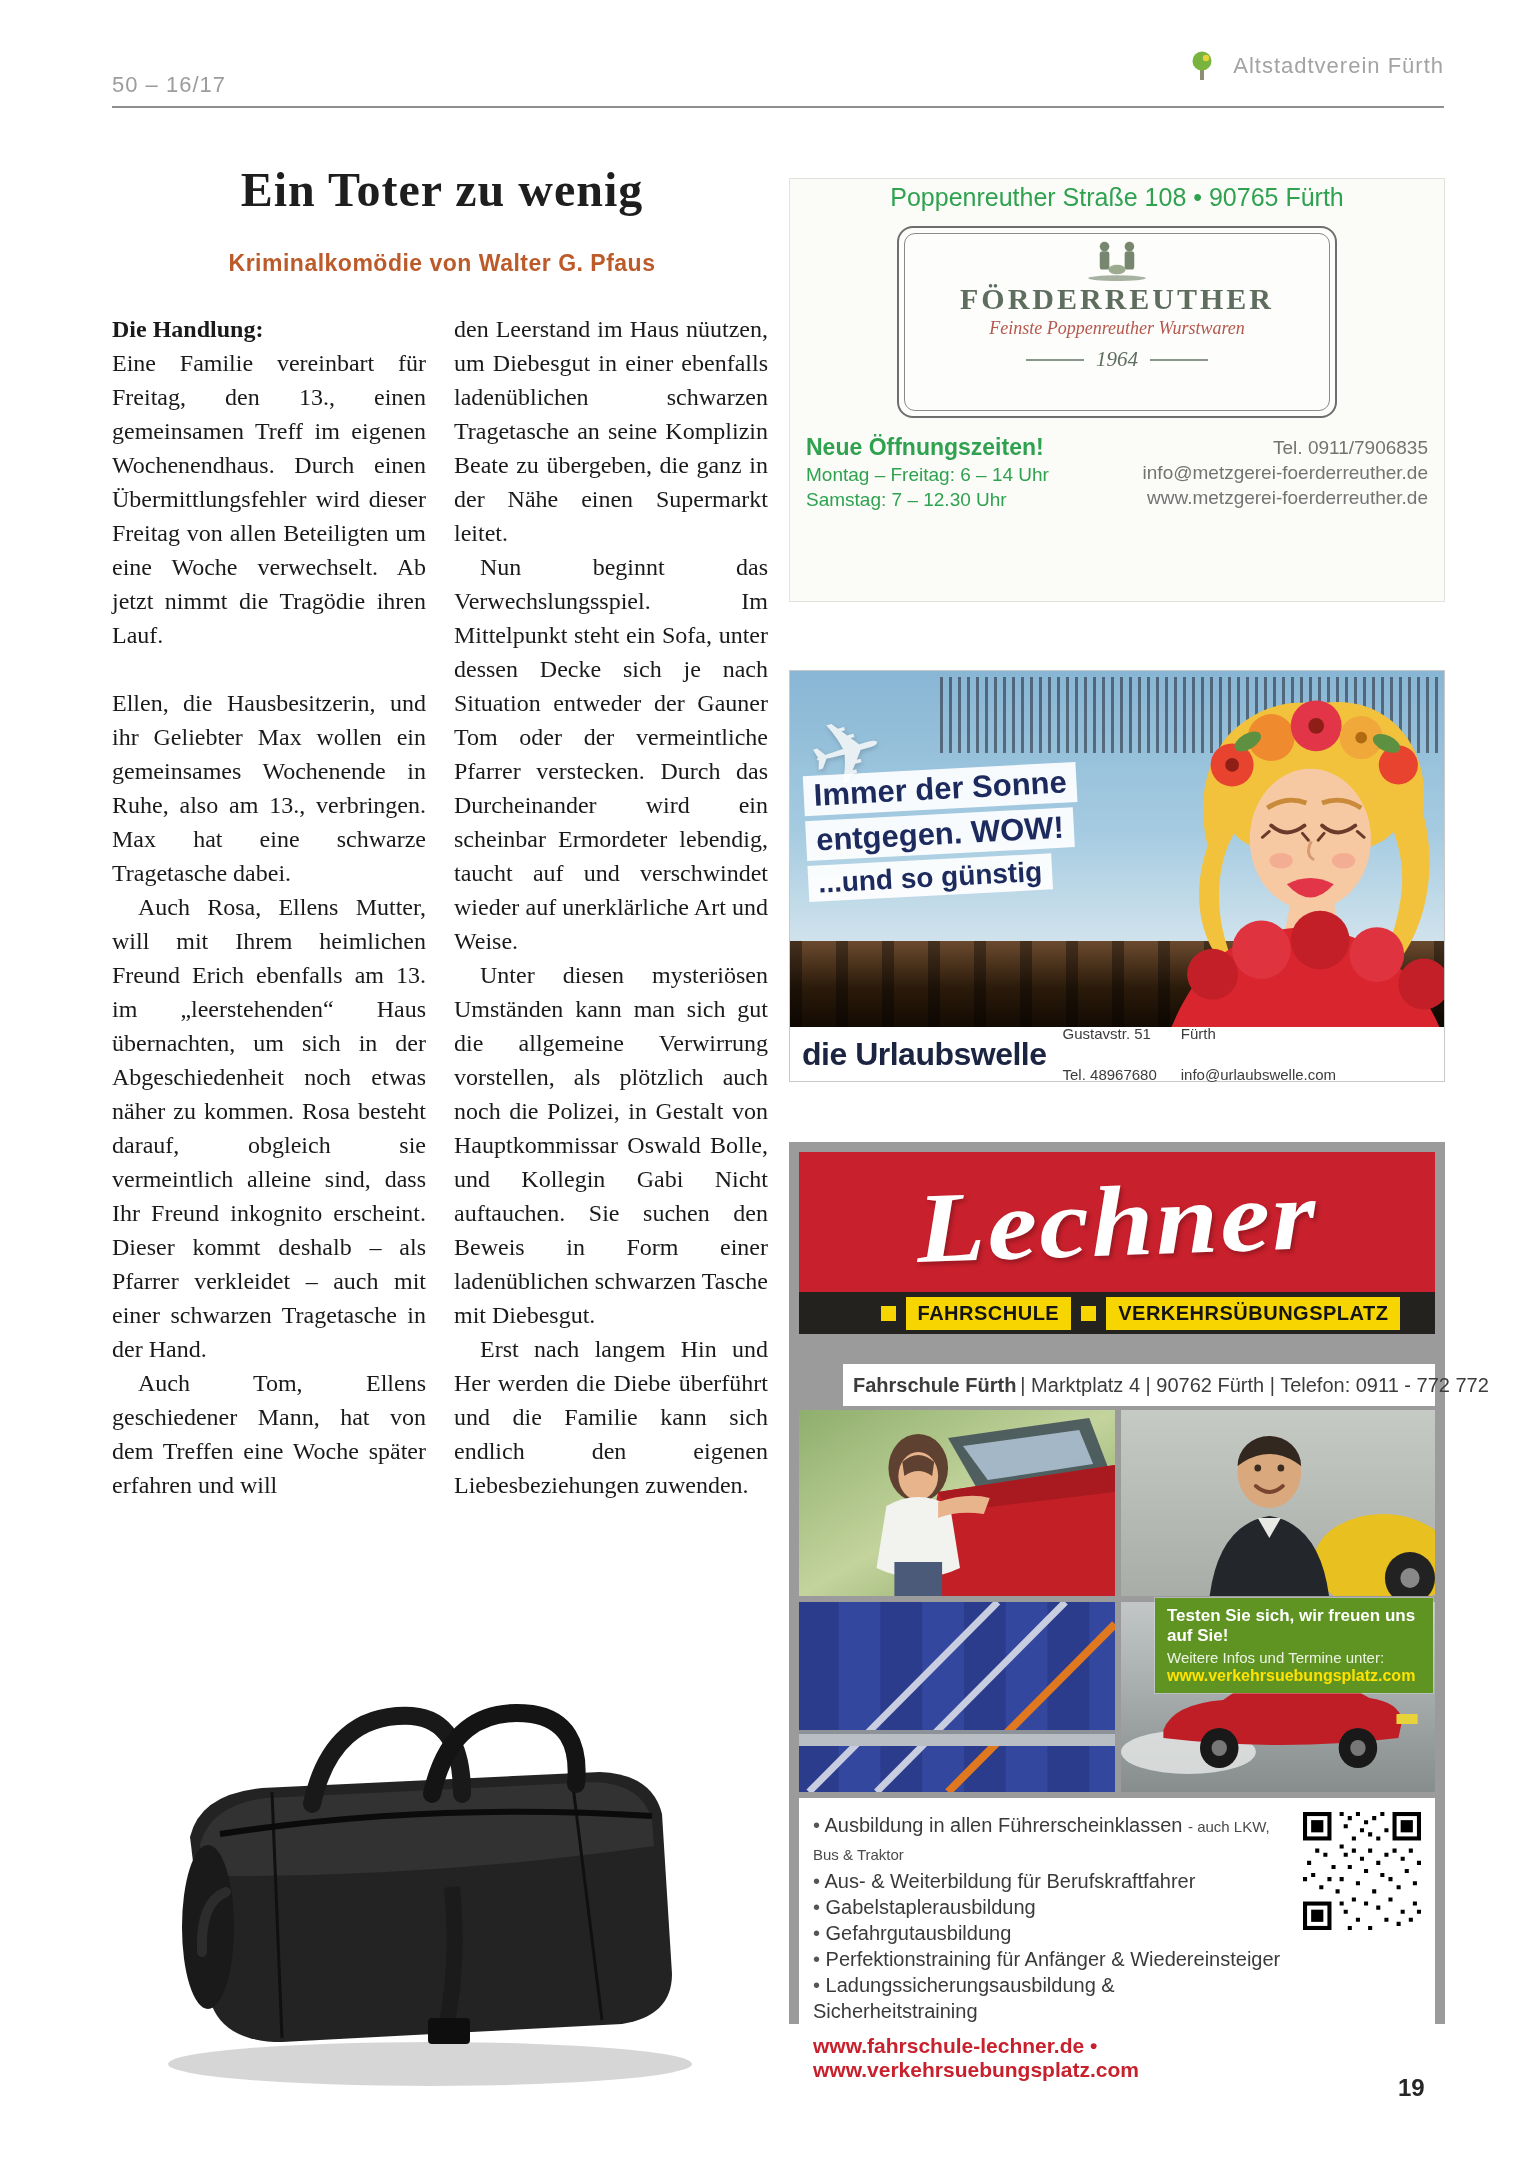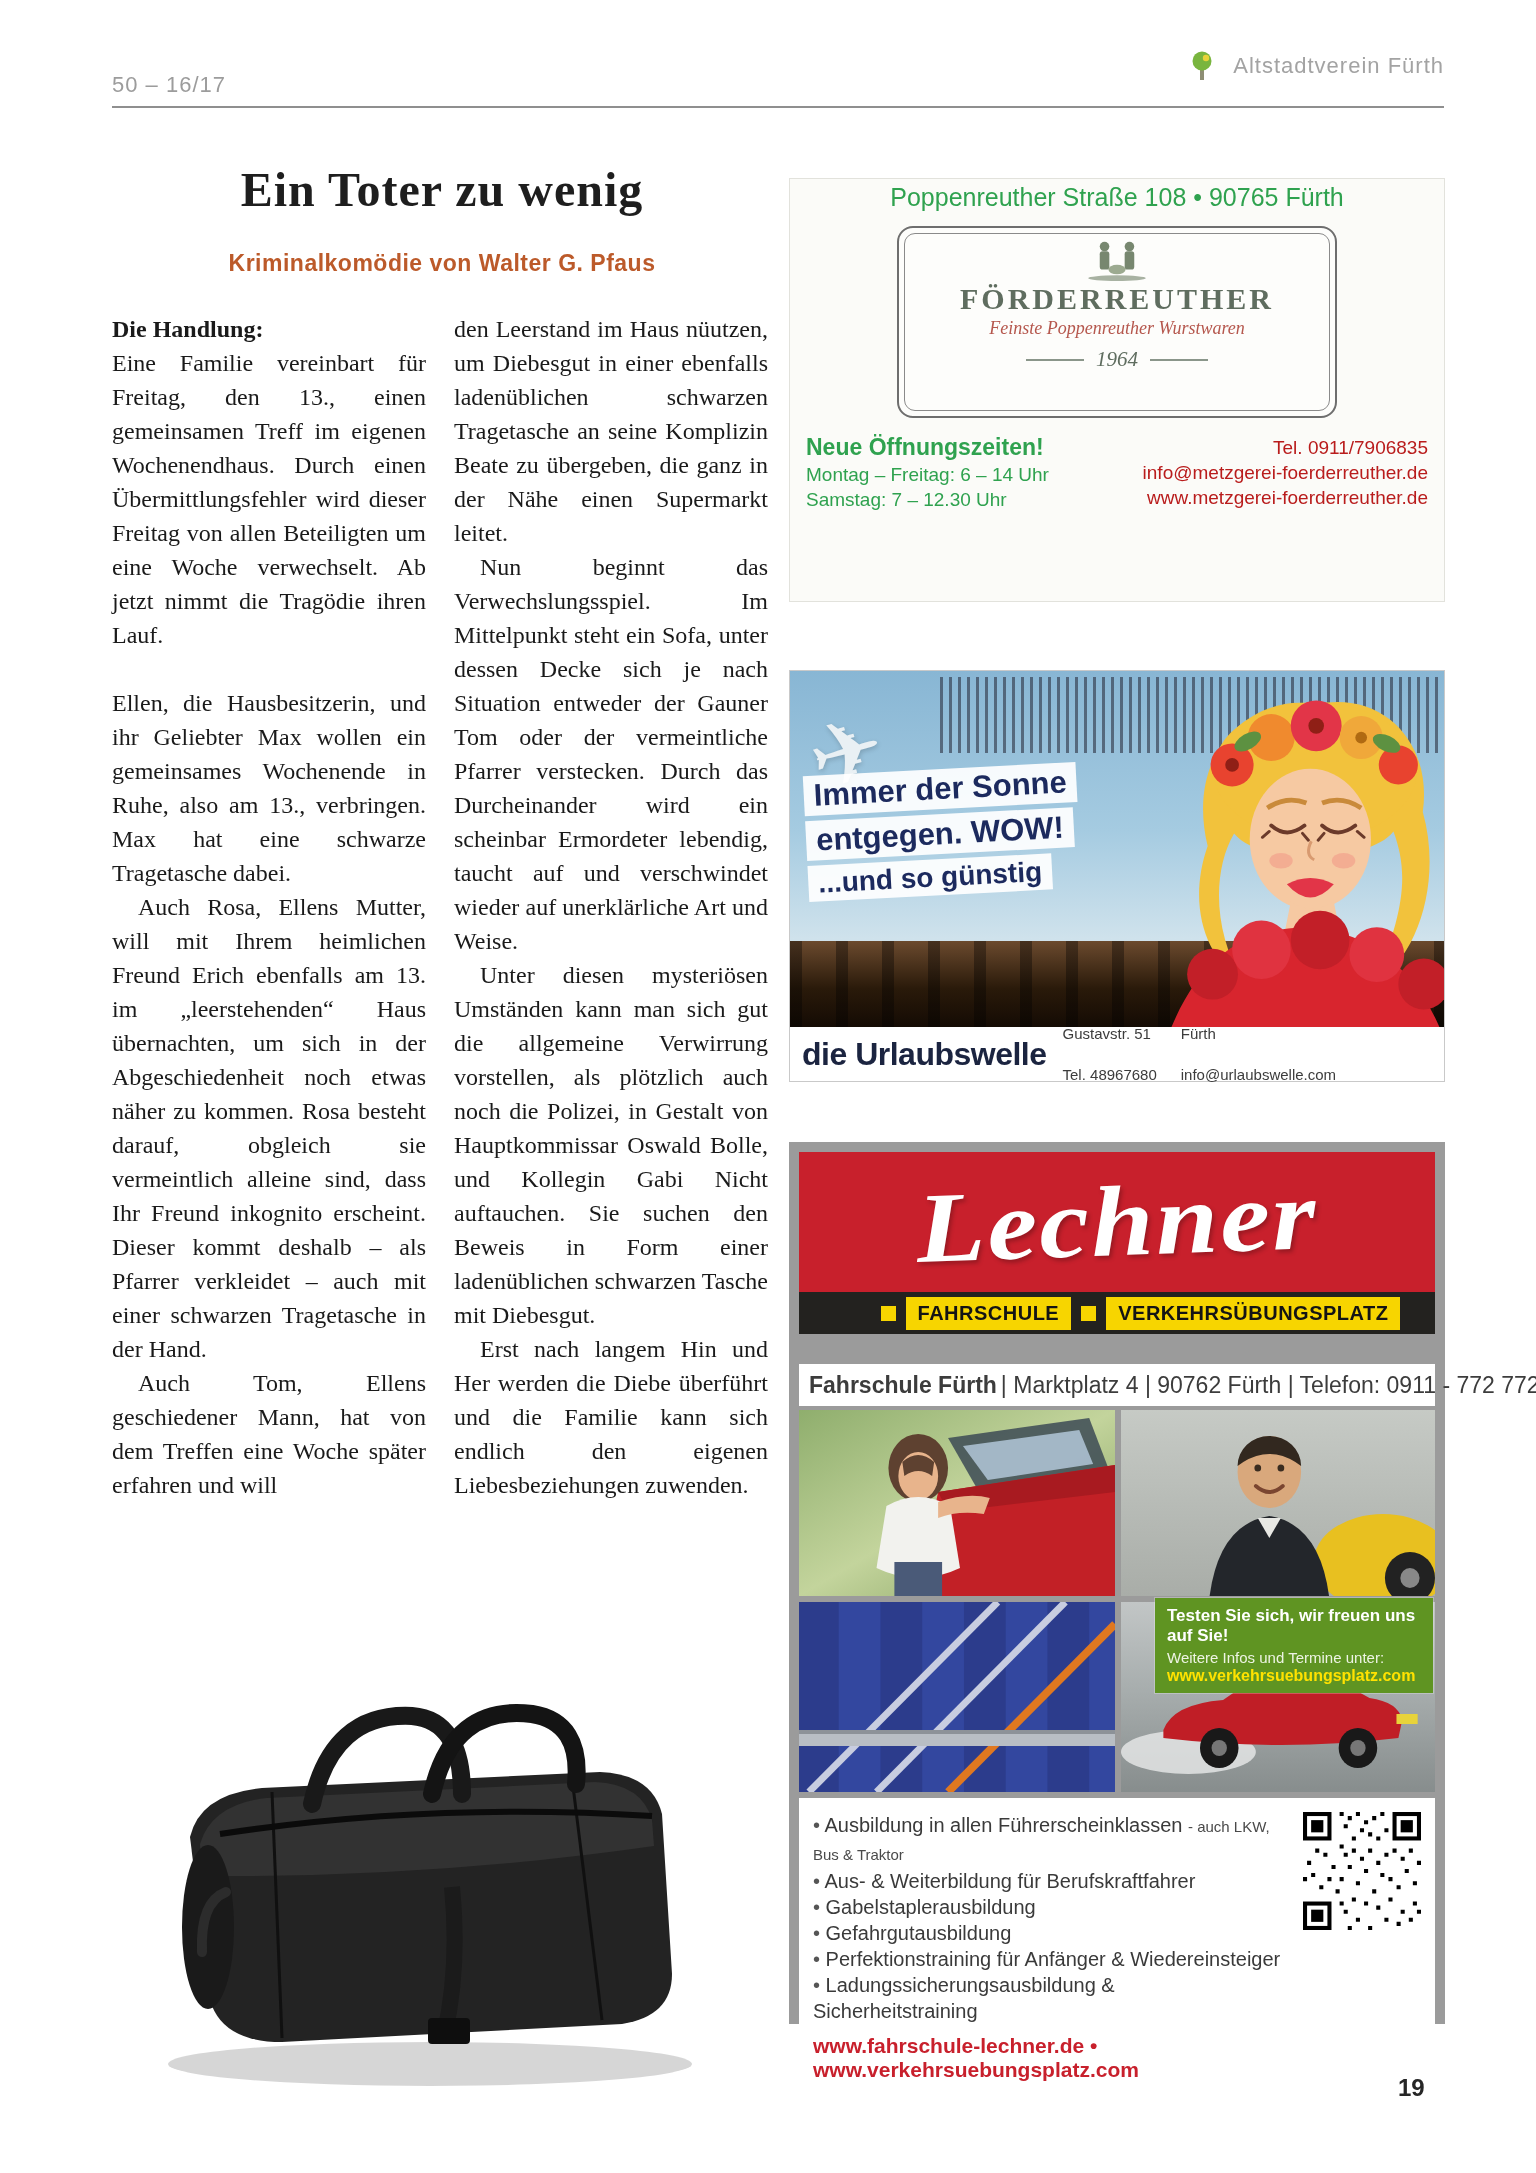--- a/index.html
+++ b/index.html
@@ -58,21 +58,21 @@
   .fr-crest { display:block; margin:0 auto; width:70px; height:46px; }
   .fr-name { font-family:"Liberation Serif", serif; font-weight:bold; font-size:30px; letter-spacing:3px; color:#5f6d5f; }
   .fr-sub  { font-family:"Liberation Serif", serif; font-style:italic; font-size:18px; color:#b5574d; margin-top:2px; }
   .fr-year { display:flex; align-items:center; justify-content:center; gap:12px; margin-top:8px;
              font-family:"Liberation Serif", serif; font-style:italic; font-size:21px; color:#5f6d5f; }
   .fr-year .dash { width:58px; height:2px; background:#8a968a; }
   .metz-hours { display:flex; justify-content:space-between; padding:0 16px; margin-top:16px; text-align:left; }
   .mh-title { font-size:23px; font-weight:bold; color:#2fa24f; }
   .mh-line  { font-size:19px; color:#2fa24f; margin-top:3px; }
   .mh-right { text-align:right; }
-  .mh-rline { font-size:19px; color:#b91c1c; margin-top:3px; }
+  .mh-rline { font-size:19px; color:#737373; margin-top:3px; }
 
   
   .ad-urlaub { position:absolute; left:789px; top:670px; width:656px; height:412px; border:1px solid #c9c9c9; background:#fff; }
   .uw-photo  { position:relative; height:356px; overflow:hidden;
                background:linear-gradient(180deg,#88b6d4 0%,#a5cbe1 45%,#cfe2ec 75%,#dbe8ee 100%); }
   .uw-barcode { position:absolute; left:150px; top:6px; width:498px; height:76px; opacity:.6;
                background:repeating-linear-gradient(90deg, #2b3040 0 3px, transparent 3px 9px); }
   .uw-plane { position:absolute; left:20px; top:30px; font-size:88px; color:#e9f0f4;
               transform:rotate(-16deg); text-shadow:0 2px 5px rgba(0,0,0,.18); }
   .uw-slogan { position:absolute; left:16px; top:98px; transform:rotate(-3deg); z-index:3; }
@@ -92,21 +92,21 @@
   
   .ad-lechner { position:absolute; left:789px; top:1142px; width:656px; height:882px; background:#9b9b9b; padding:10px; }
   .lech-banner { height:140px; background:#c8202c; display:flex; align-items:center; justify-content:center; }
   .lech-brand { font-family:"Liberation Serif", serif; font-style:italic; font-weight:bold;
                 font-size:100px; line-height:1; color:#fff; letter-spacing:2px;
                 transform:rotate(-2deg) scaleX(1.12); text-shadow:2px 3px 4px rgba(0,0,0,.25); }
   .lech-strip { height:42px; background:#23221f; display:flex; align-items:center; justify-content:center; gap:10px;padding-left:47px; }
   .chip { background:#f7d500; color:#141414; font-weight:bold; font-size:20px; padding:5px 12px; letter-spacing:.5px; }
   .sq { width:15px; height:15px; background:#f7d500; }
   .lech-info { margin-top:30px; height:42px; background:#fff; display:flex; align-items:center;
-               padding:0 10px; font-size:23px; color:#3c3c3c; white-space:nowrap; }
+               padding:0 10px; font-size:20px; color:#3c3c3c; white-space:nowrap;margin-left:44px; }
   .lech-info b { margin-right:4px; }
   .lech-photos { display:grid; grid-template-columns:316px 1fr; grid-template-rows:186px 190px; gap:6px; margin-top:4px; }
   .photo { position:relative; overflow:hidden; background:#777; }
   .photo svg { display:block; width:100%; height:100%; }
   .lech-overlay { position:absolute; right:12px; top:456px; width:278px; background:#5f9422;
                   padding:8px 12px; z-index:5; box-shadow:0 0 0 1px rgba(255,255,255,.25); }
   .lo1 { color:#fff; font-weight:bold; font-size:17px; }
   .lo2 { color:#eef4e4; font-size:15px; margin-top:3px; }
   .lo3 { color:#ffe200; font-weight:bold; font-size:16px; margin-top:1px; }
   .lech-lower { background:#fff; margin-top:6px; padding:14px 14px 10px; position:relative; height:226px; }

